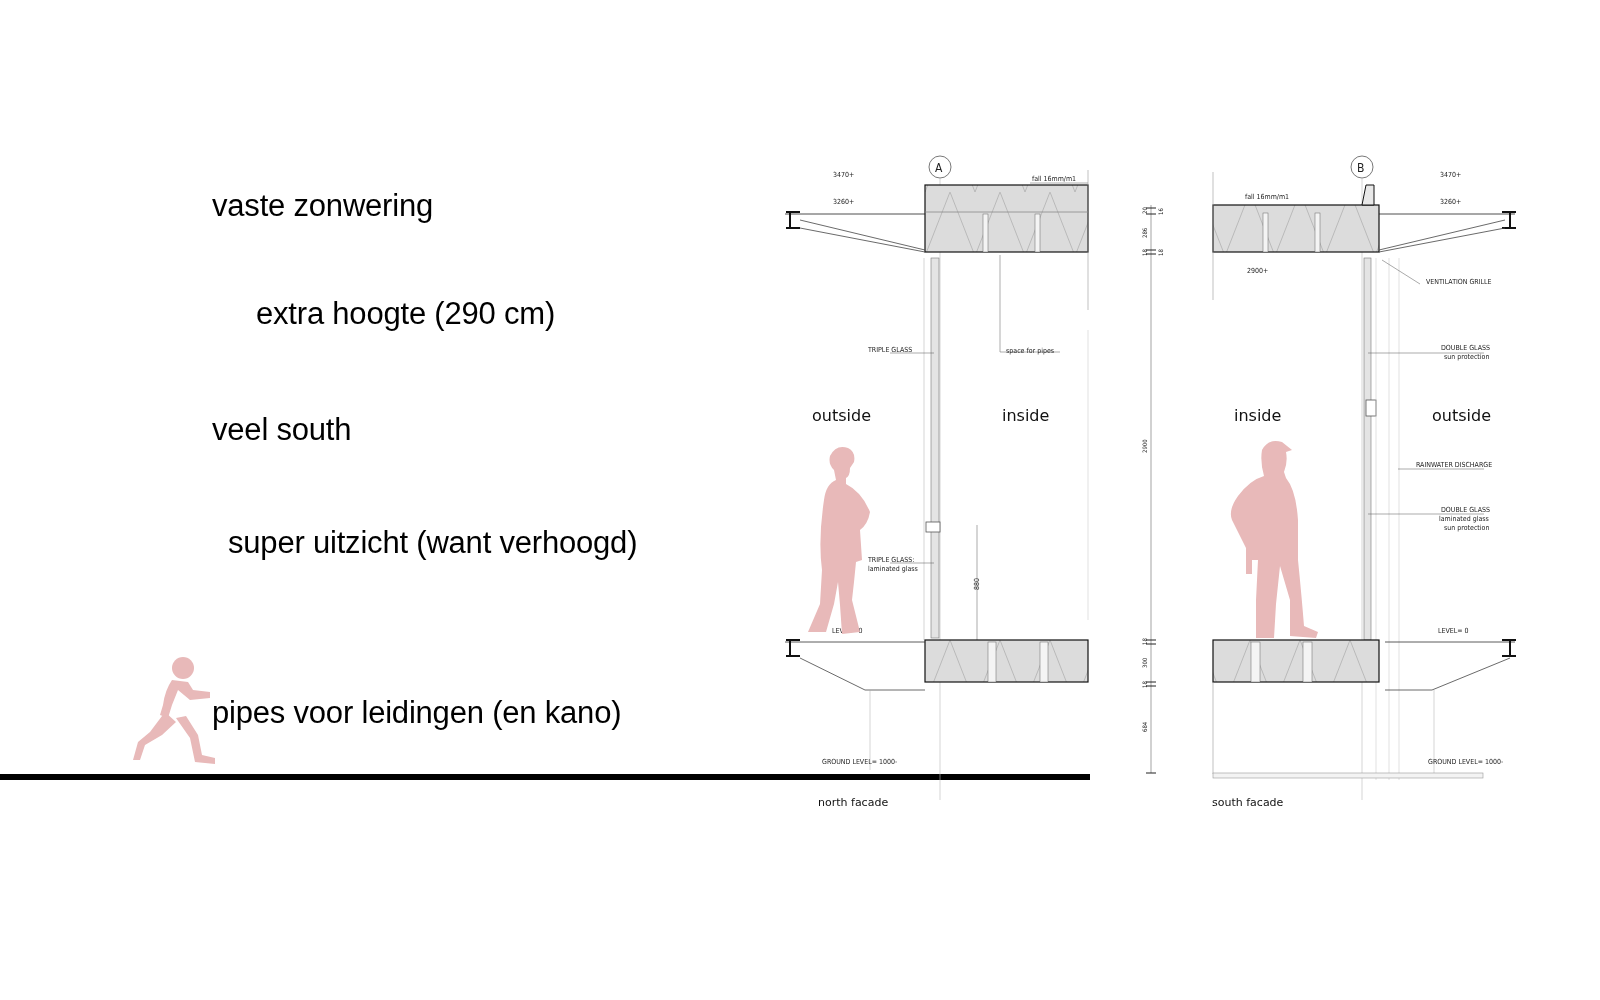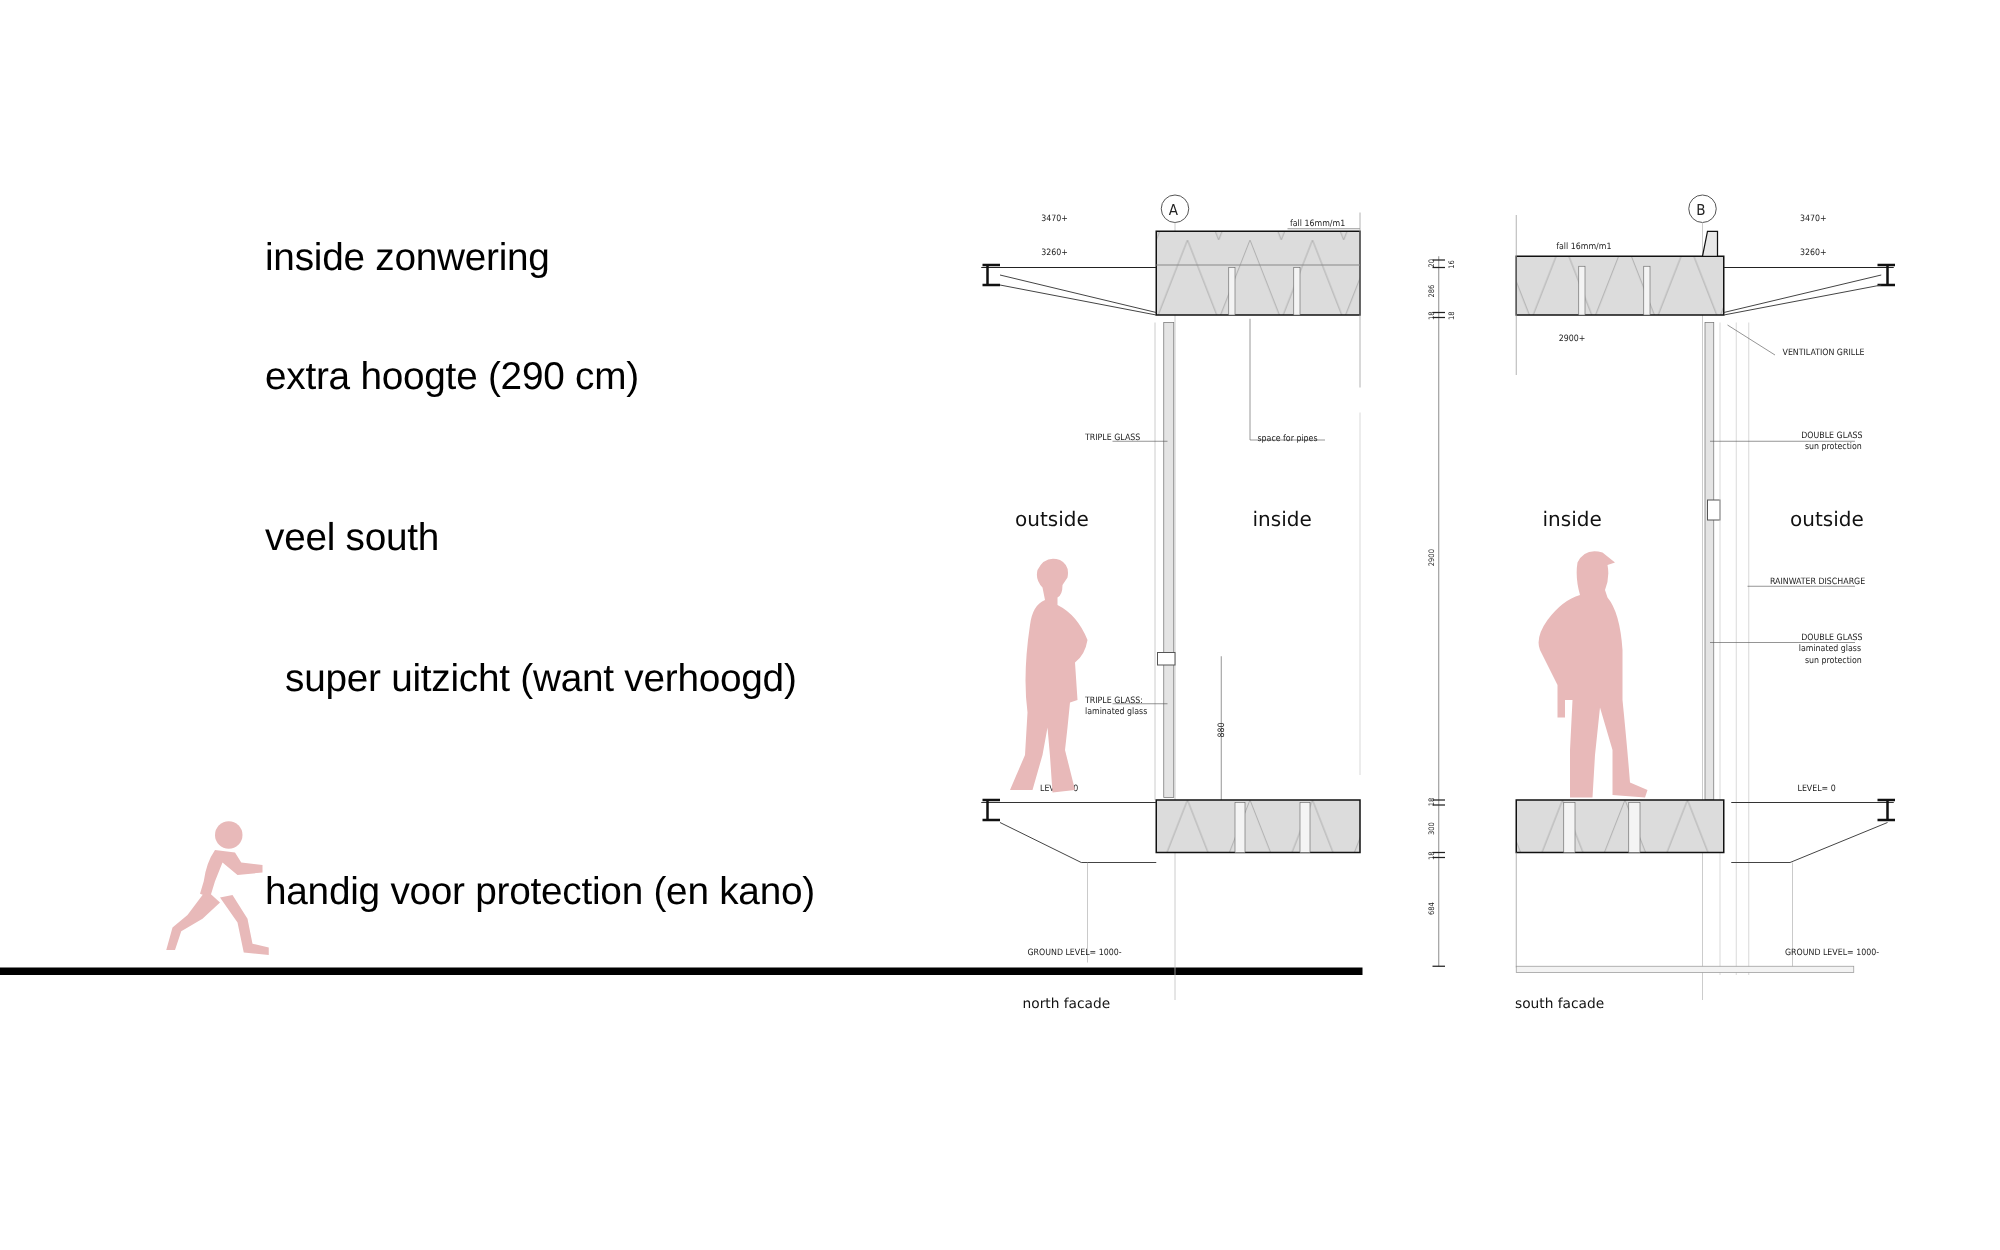--- a/index.html
+++ b/index.html
@@ -8,25 +8,25 @@
   #ground { position:absolute; left:0; top:774px; width:1090px; height:6px; background:#000; }
   svg { position:absolute; left:0; top:0; }
   .t { font-family:"DejaVu Sans Condensed","DejaVu Sans", sans-serif; fill:#222; }
   .tiny { font-size:7px; }
   .lbl { font-size:16px; fill:#111; font-family:"DejaVu Sans", sans-serif; }
   .cap { font-size:11px; fill:#111; font-family:"DejaVu Sans", sans-serif; }
 </style>
 </head>
 <body>
 
-<div class="bullet" style="top:188px;">inside zonwering</div>
-<div class="bullet" style="top:283px;">extra hoogte (290 cm)</div>
+<div class="bullet" style="top:188px;">vaste zonwering</div>
+<div class="bullet" style="top:296px;margin-left:44px;">extra hoogte (290 cm)</div>
 <div class="bullet" style="top:412px;">veel south</div>
 <div class="bullet" style="top:525px;margin-left:16px;">super uitzicht (want verhoogd)</div>
-<div class="bullet" style="top:695px;">handig voor protection (en kano)</div>
+<div class="bullet" style="top:695px;">pipes voor leidingen (en kano)</div>
 
 <div id="ground"></div>
 
 <svg width="1600" height="1000" viewBox="0 0 1600 1000">
   <defs>
     <pattern id="truss" width="50" height="64" patternUnits="userSpaceOnUse">
       <rect width="50" height="64" fill="#dcdcdc"></rect>
       <path d="M0 0 L25 64 L50 0" stroke="#b0b0b0" stroke-width="0.8" fill="none"></path>
     </pattern>
   </defs>

